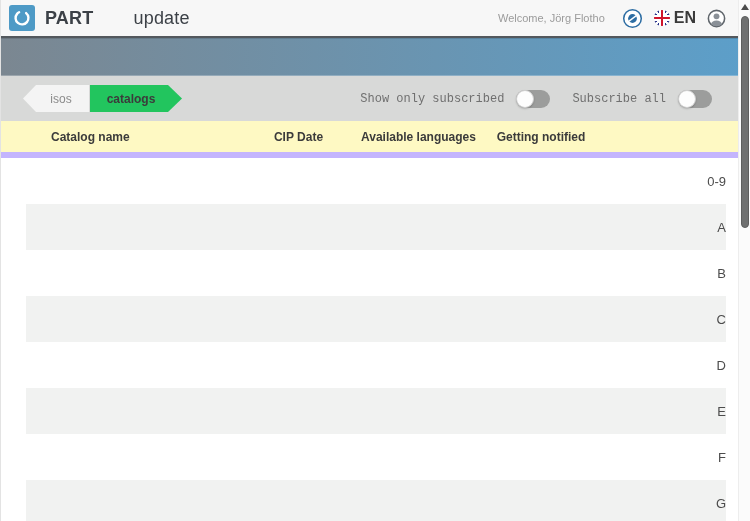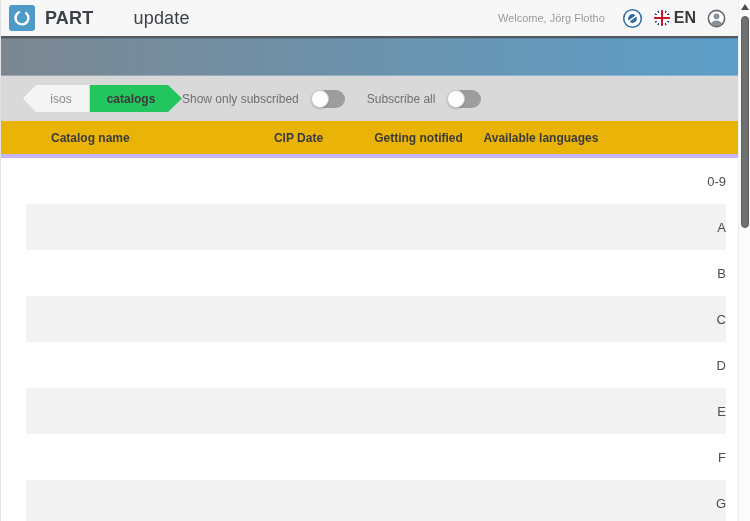--- a/index.html
+++ b/index.html
@@ -31,35 +31,35 @@
   .lang-label { font-size:16px; font-weight:700; color:#3a3a3a; }
   .avatar { width:19px; height:19px; }
 
   
   .banner { height:40px; border-top:2px solid #53585d;
     background:linear-gradient(to right, #7b8791, #5c9fca);
     box-shadow: inset 0 1px 0 rgba(0,0,0,.12), inset 0 -1px 0 rgba(255,255,255,.25);
   }
 
   
-  .toolbar { height:45px; background:#d8d9d8; display:flex; align-items:center; justify-content:flex-start; padding:0 38px 0 22px; }
+  .toolbar { height:45px; background:#d8d9d8; display:flex; align-items:center; justify-content:space-between; padding:0 38px 0 22px; }
   .crumbs { display:flex; align-items:center; gap:1px; }
   .crumb { height:27px; display:flex; align-items:center; justify-content:center; font-size:12px; }
   .crumb-isos { width:66px; background:#f4f4f4; color:#8b8b8b; padding-left:10px;
     clip-path:polygon(13px 0, 100% 0, 100% 100%, 13px 100%, 0 50%); }
   .crumb-catalogs { width:92px; background:#22c55e; color:#3b3b3b; font-weight:700; padding-right:10px;
     clip-path:polygon(0 0, calc(100% - 14px) 0, 100% 50%, calc(100% - 14px) 100%, 0 100%); }
   .toggles { display:flex; align-items:center; gap:12px; }
-  .toggle-label { font-size:12px; color:#6f6f6f; }
+  .toggle-label { font-size:12px; color:#6f6f6f;font-family:Liberation Mono, monospace; }
   .toggle { width:34px; height:18px; border-radius:9px; background:#9c9d9c; position:relative; cursor:pointer; margin-right:10px; }
   .toggle:last-child { margin-right:0; }
   .knob { position:absolute; left:0; top:0; width:18px; height:18px; border-radius:50%; background:#fdfdfd; border:1px solid #cfcfcf; box-shadow:0 1px 2px rgba(0,0,0,.2); }
 
   
-  .table-head { height:37px; display:grid; grid-template-columns:1fr 115px 125px 120px 125px; align-items:center; padding-right:24px; background:#eab308; border-bottom:4px solid #c4b5fd; }
+  .table-head { height:37px; display:grid; grid-template-columns:1fr 115px 125px 120px 125px; align-items:center; padding-right:24px; background:#fef9c3; border-bottom:6px solid #c4b5fd; }
   .th { font-size:12px; font-weight:700; color:#3b3b3b; text-align:center; }
   .th-name { text-align:left; padding-left:50px; }
   .rows { background:#fff; }
   .row { height:46px; margin:0 24px 0 25px; display:flex; align-items:center; padding-left:25px; font-size:13px; color:#4c4c4c; background:#fff; cursor:pointer;justify-content:flex-end; }
   .row--alt { background:#f1f2f1; }
 
   
   .scrollbar { position:absolute; top:0; right:0; width:12px; height:521px; background:#fbfbfb; border-left:1px solid #ededed; }
   .scroll-up { position:absolute; top:4px; left:2px; width:0; height:0; border-left:4px solid transparent; border-right:4px solid transparent; border-bottom:6px solid #4c4c4c; cursor:pointer; }
   .scroll-thumb { position:absolute; top:16px; left:2px; width:8px; height:212px; border-radius:4px; background:#6f7070; border:1px solid #5d5e5e; cursor:pointer; }
@@ -118,22 +118,22 @@
       <span class="toggle-label">Subscribe all</span>
       <div class="toggle">
         <div class="knob"></div>
       </div>
     </div>
   </div>
 
   <div class="table-head">
     <div class="th th-name">Catalog name</div>
     <div class="th">CIP Date</div>
+    <div class="th">Available languages</div>
     <div class="th">Getting notified</div>
-    <div class="th">Available languages</div>
   </div>
 
   <div class="rows">
     <div class="row">
         <span>0-9</span>
       </div>
     <div class="row row--alt">
         <span>A</span>
       </div>
     <div class="row">

